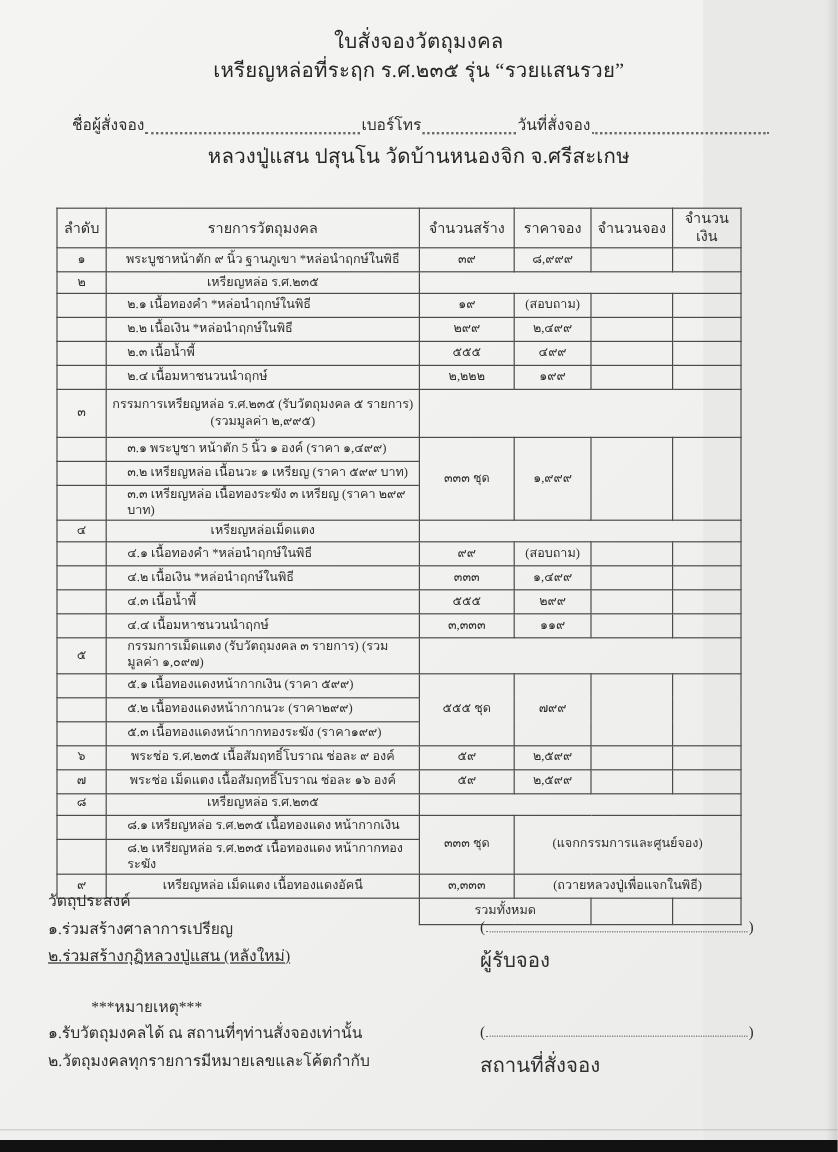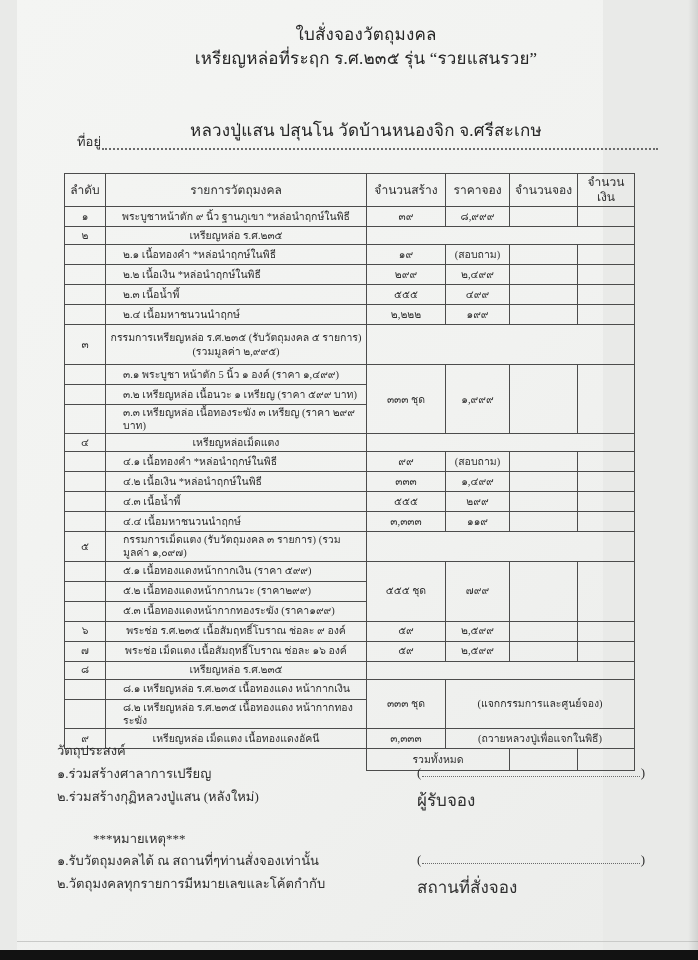--- a/index.html
+++ b/index.html
@@ -3,21 +3,21 @@
 <meta charset="utf-8">
 <style>
   html,body{margin:0;padding:0;}
   body{
     width:698px;height:960px;position:relative;overflow:hidden;
     background:#e9eae8;
     font-family:"Liberation Serif","DejaVu Sans",serif;
     color:#2b2b2b;
   }
   .paper{
-    position:absolute;left:17px;top:0;width:586px;height:950px;
+    position:absolute;left:0;top:0;width:586px;height:950px;
     background:linear-gradient(135deg,#f4f5f3 0%,#f1f2f0 55%,#ecedeb 100%);
   }
   .edge-right{
     position:absolute;right:0;top:0;width:10px;height:950px;
     background:linear-gradient(90deg,rgba(0,0,0,0) 0%,rgba(0,0,0,0.10) 100%);
   }
   .scan-line{
     position:absolute;left:0;top:941px;width:698px;height:1px;background:#c9cac8;
   }
   .bottom-bar{
@@ -59,21 +59,21 @@
   tr.tall{height:40px;}
   tr.short{height:18px;}
   tr.total{height:22px;}
   td.a-l{text-align:left;padding-left:17px;}
   td.ghost{border:none;background:transparent;}
   .foot{
     position:absolute;font-size:13px;color:#2f2f2f;
   }
   #purpose-title{left:40px;top:740px;}
   #purpose-1{left:40px;top:763px;}
-  #purpose-2{left:40px;top:786px;}
+  #purpose-2{left:40px;top:786px;text-decoration:underline;}
   #notes-title{left:76px;top:828px;}
   #note-1{left:40px;top:850px;}
   #note-2{left:40px;top:873px;}
   .sig-line{
     position:absolute;left:400px;width:228px;height:16px;
     display:flex;align-items:flex-end;font-size:13px;color:#2f2f2f;
   }
   .sig-line::before{content:"(";margin-bottom:-2px;}
   .sig-line::after{content:")";margin-bottom:-2px;}
   .sig-line .dots{flex:1 1 auto;height:11px;border-bottom-width:1.5px;}
@@ -87,25 +87,29 @@
 </style>
 </head>
 <body>
 
 <div class="paper">
 
   <div class="title" id="t1">ใบสั่งจองวัตถุมงคล</div>
   <div class="title" id="t2">เหรียญหล่อที่ระฤก ร.ศ.๒๓๕ รุ่น “รวยแสนรวย”</div>
   <div class="title" id="t3">หลวงปู่แสน ปสุนโน วัดบ้านหนองจิก จ.ศรีสะเกษ</div>
 
-
-  <div class="field-row" id="address-row">
-    <span>ที่อยู่</span>
+  <div class="field-row" id="orderer-row">
+    <span>ชื่อผู้สั่งจอง</span>
     <span class="dots grow"></span>
+    <span>เบอร์โทร</span>
+    <span class="dots w78"></span>
+    <span>วันที่สั่งจอง</span>
+    <span class="dots w148"></span>
   </div>
+
 
   <table>
     <colgroup>
       <col class="c1">
         <col class="c2">
         <col class="c3">
         <col class="c4">
         <col class="c5">
         <col class="c6">
     </colgroup>

